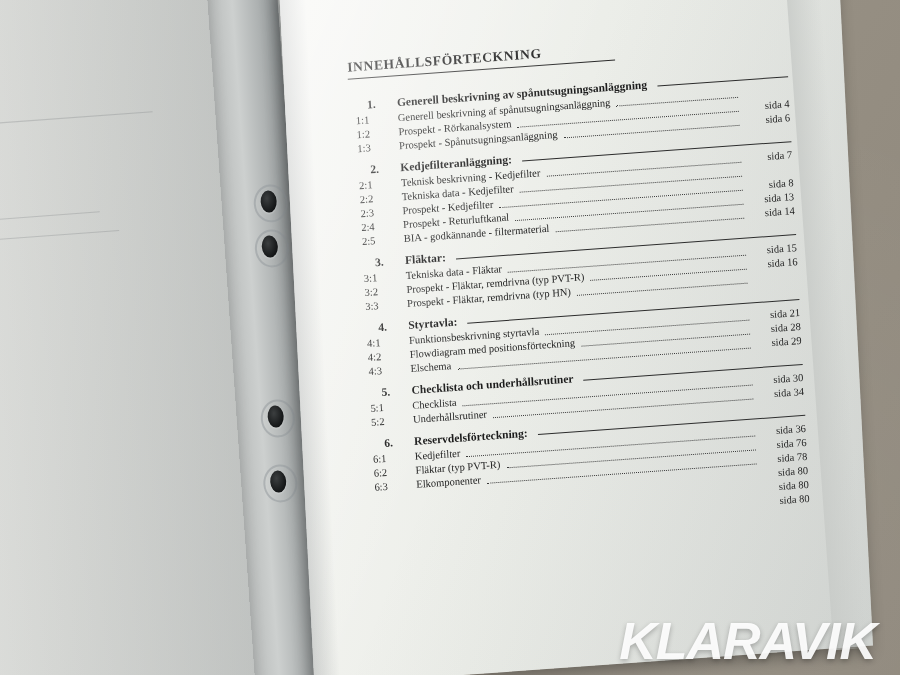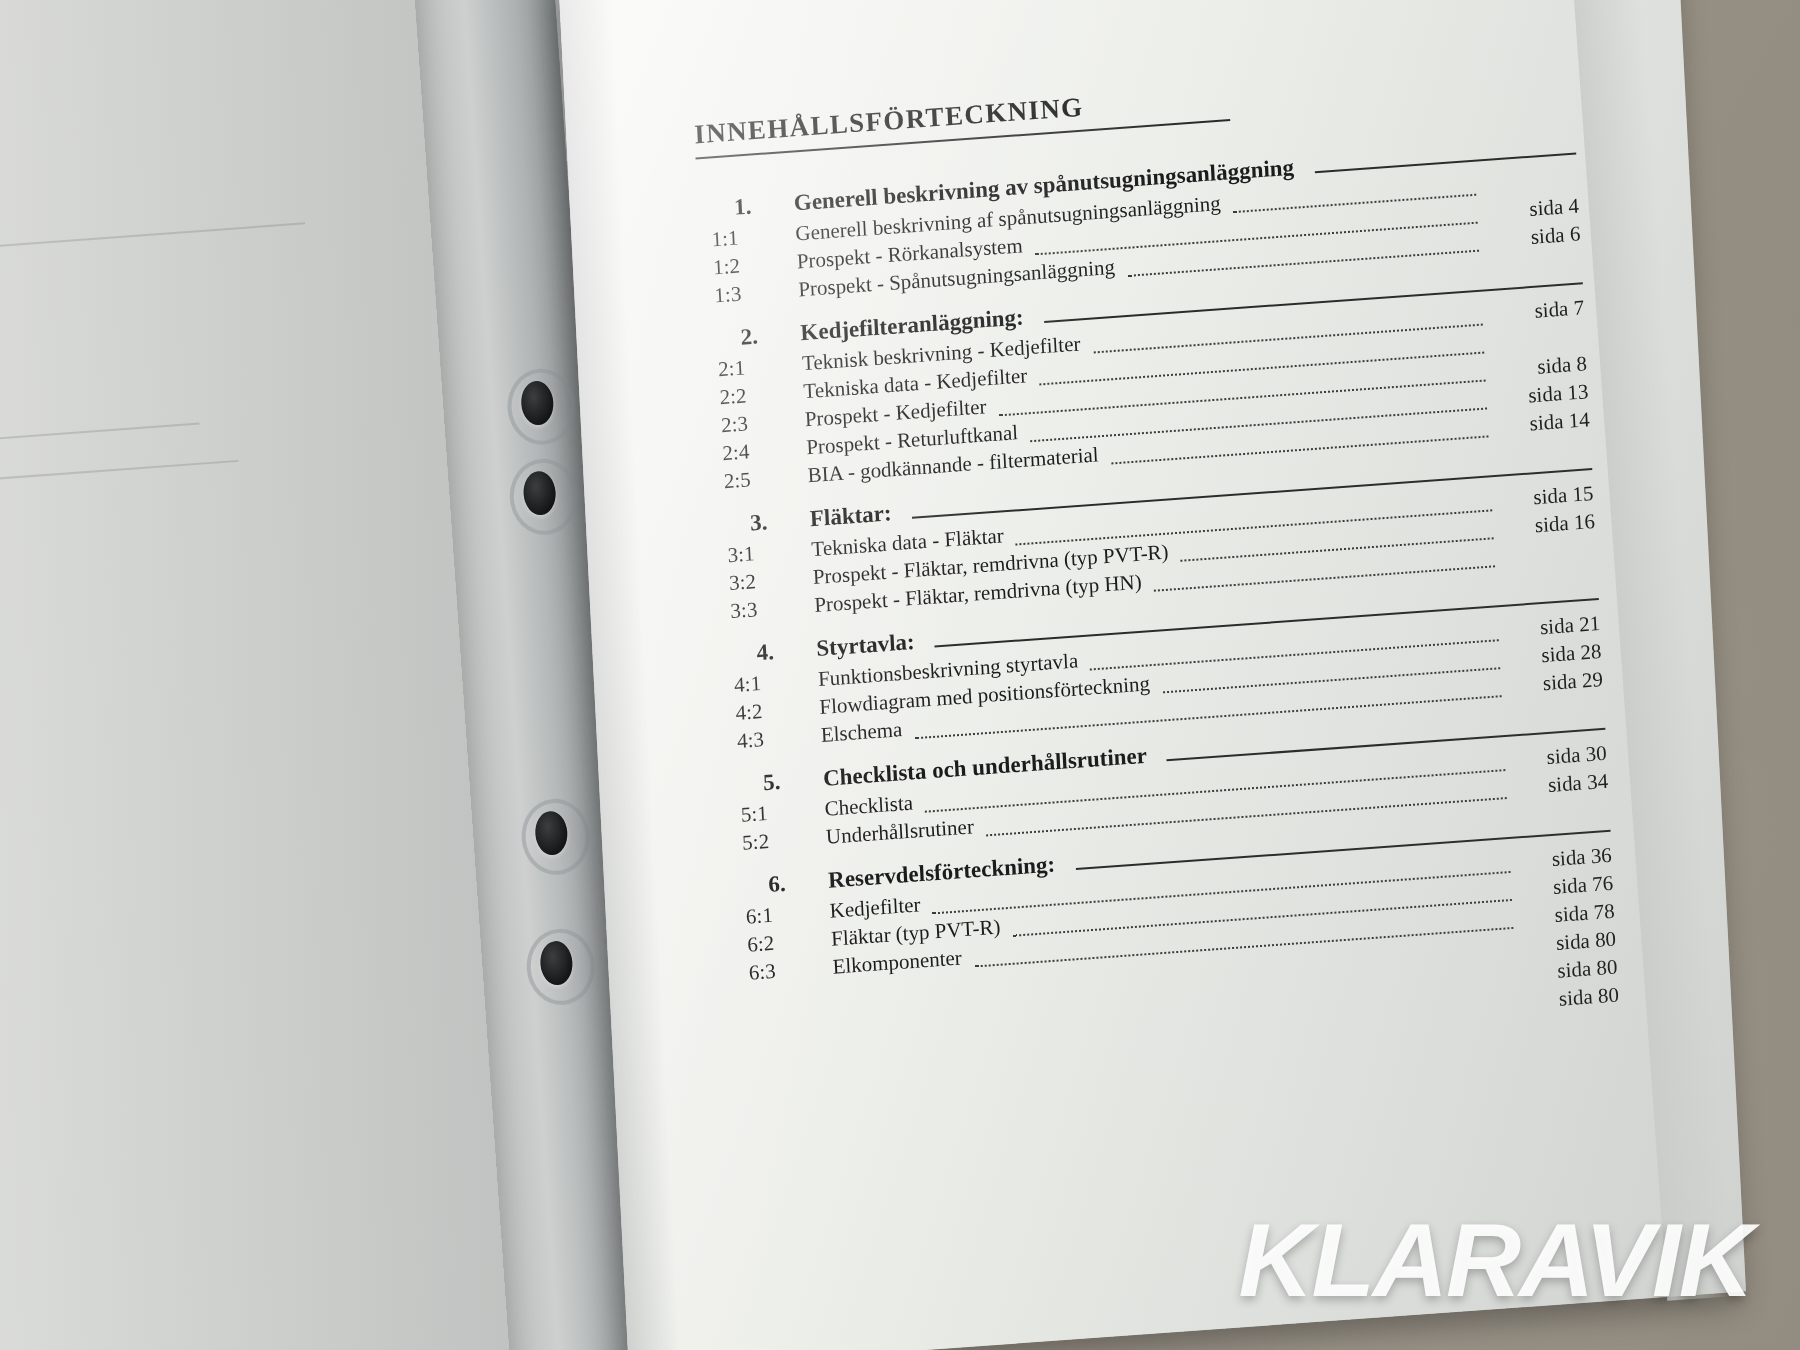--- a/index.html
+++ b/index.html
@@ -186,21 +186,21 @@
   .row-page {
     white-space: nowrap;
     width: 46px;
     text-align: right;
   }
 
   
   .watermark {
     position: absolute;
     right: 24px;
-    bottom: 14px;
+    bottom: 4px;
     font-family: "Liberation Sans", sans-serif;
     font-weight: 700;
     font-style: italic;
     font-size: 52px;
     letter-spacing: -1px;
     color: rgba(255,255,255,0.92);
     text-shadow: 0 2px 5px rgba(0,0,0,0.25);
   }
 
   

